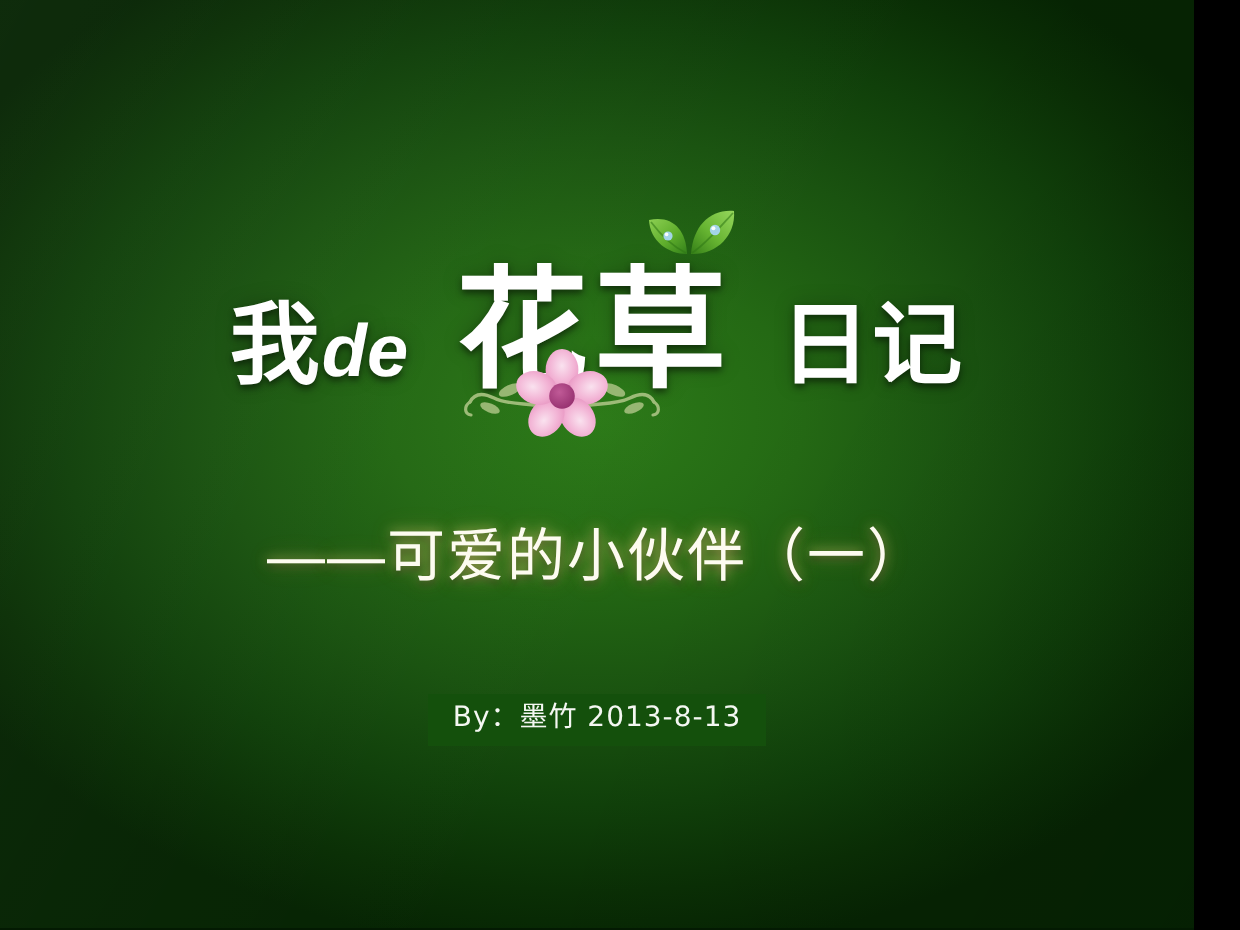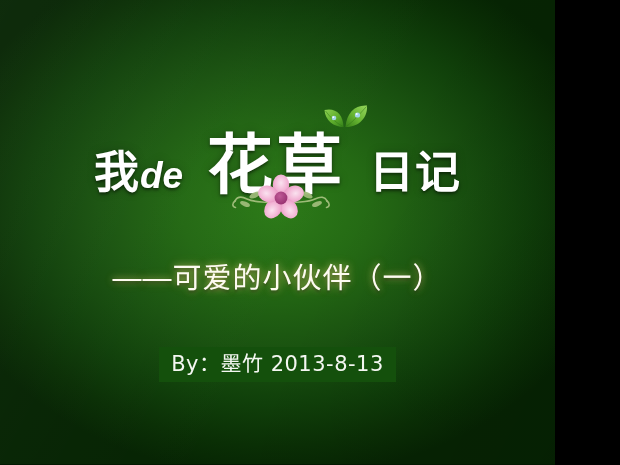--- a/index.html
+++ b/index.html
@@ -8,21 +8,21 @@
     padding: 0;
     background: #000;
   }
   body {
     font-family: "Liberation Sans", "DejaVu Sans", sans-serif;
   }
 
   
   .slide {
     position: relative;
-    width: 555px;
+    width: 597px;
     height: 465px;
     overflow: hidden;
     box-sizing: border-box;
     border-bottom: 1px solid #031a02;
     background-color: #0c3a05;
     background-image:
       radial-gradient(ellipse 62% 58% at 50% 45%,
         #2c7a18 0%,
         #246914 28%,
         #1a5310 52%,
@@ -131,21 +131,21 @@
     right: 0;
     top: 347px;
     text-align: center;
     z-index: 4;
   }
   .byline {
     display: inline-block;
     padding: 3px 12px 4px 12px;
     background: #14500c;
     color: #f4f7f2;
-    font-size: 21px;
+    font-size: 14px;
     letter-spacing: 0.5px;
     line-height: 1.35;
     font-family: "DejaVu Sans", "Liberation Sans", sans-serif;
   }
 </style>
 </head>
 <body>
 
 <div class="slide">
 

